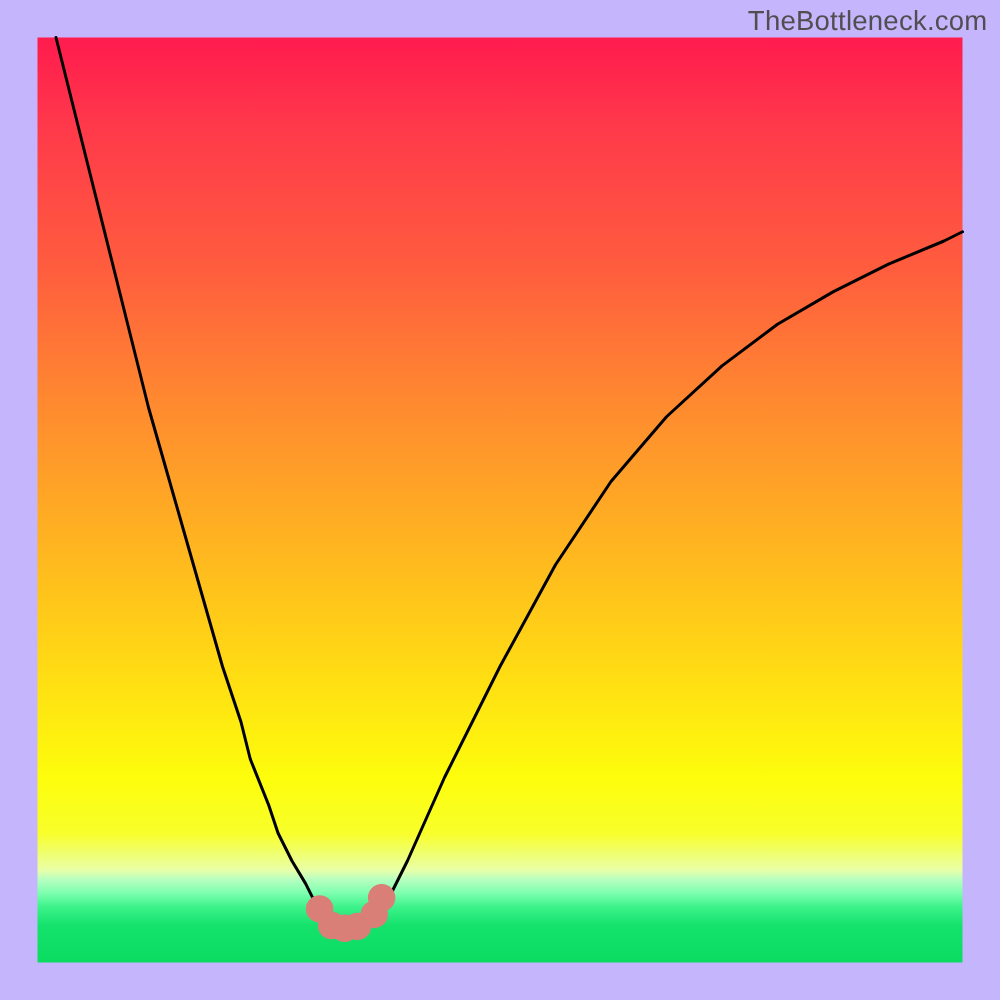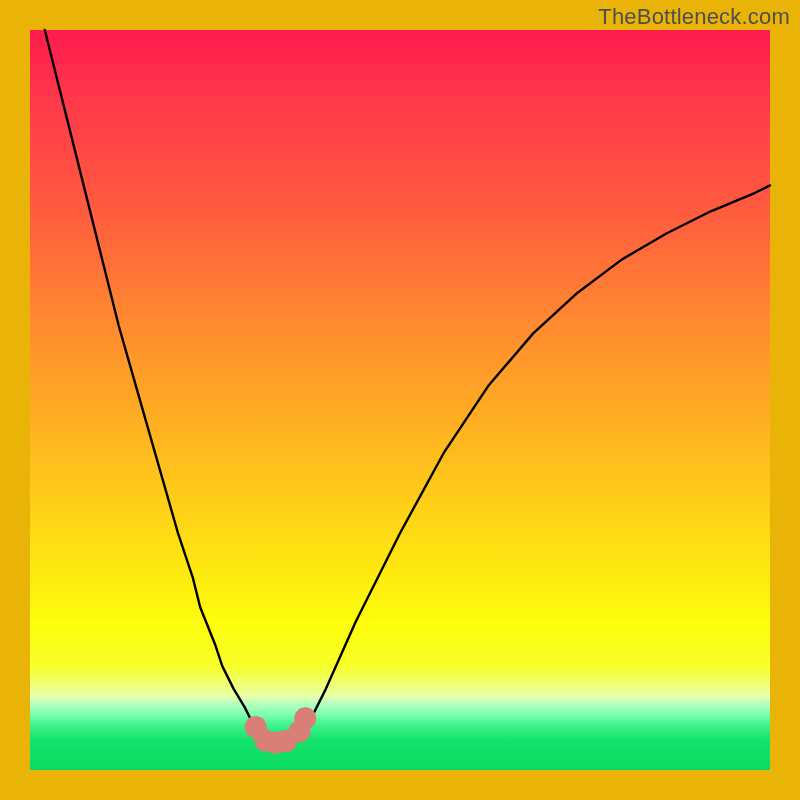--- a/index.html
+++ b/index.html
@@ -8,21 +8,21 @@
     width: 800px;
     height: 800px;
     background: #000;
     font-family: Arial, Helvetica, sans-serif;
     overflow: hidden;
   }
   .frame {
     position: relative;
     width: 800px;
     height: 800px;
-    background: #eab308;
+    background: #c4b5fd;
   }
   .plot-area {
     position: absolute;
     left: 30px;
     top: 30px;
     width: 740px;
     height: 740px;
     
     background: linear-gradient(
       to bottom,

